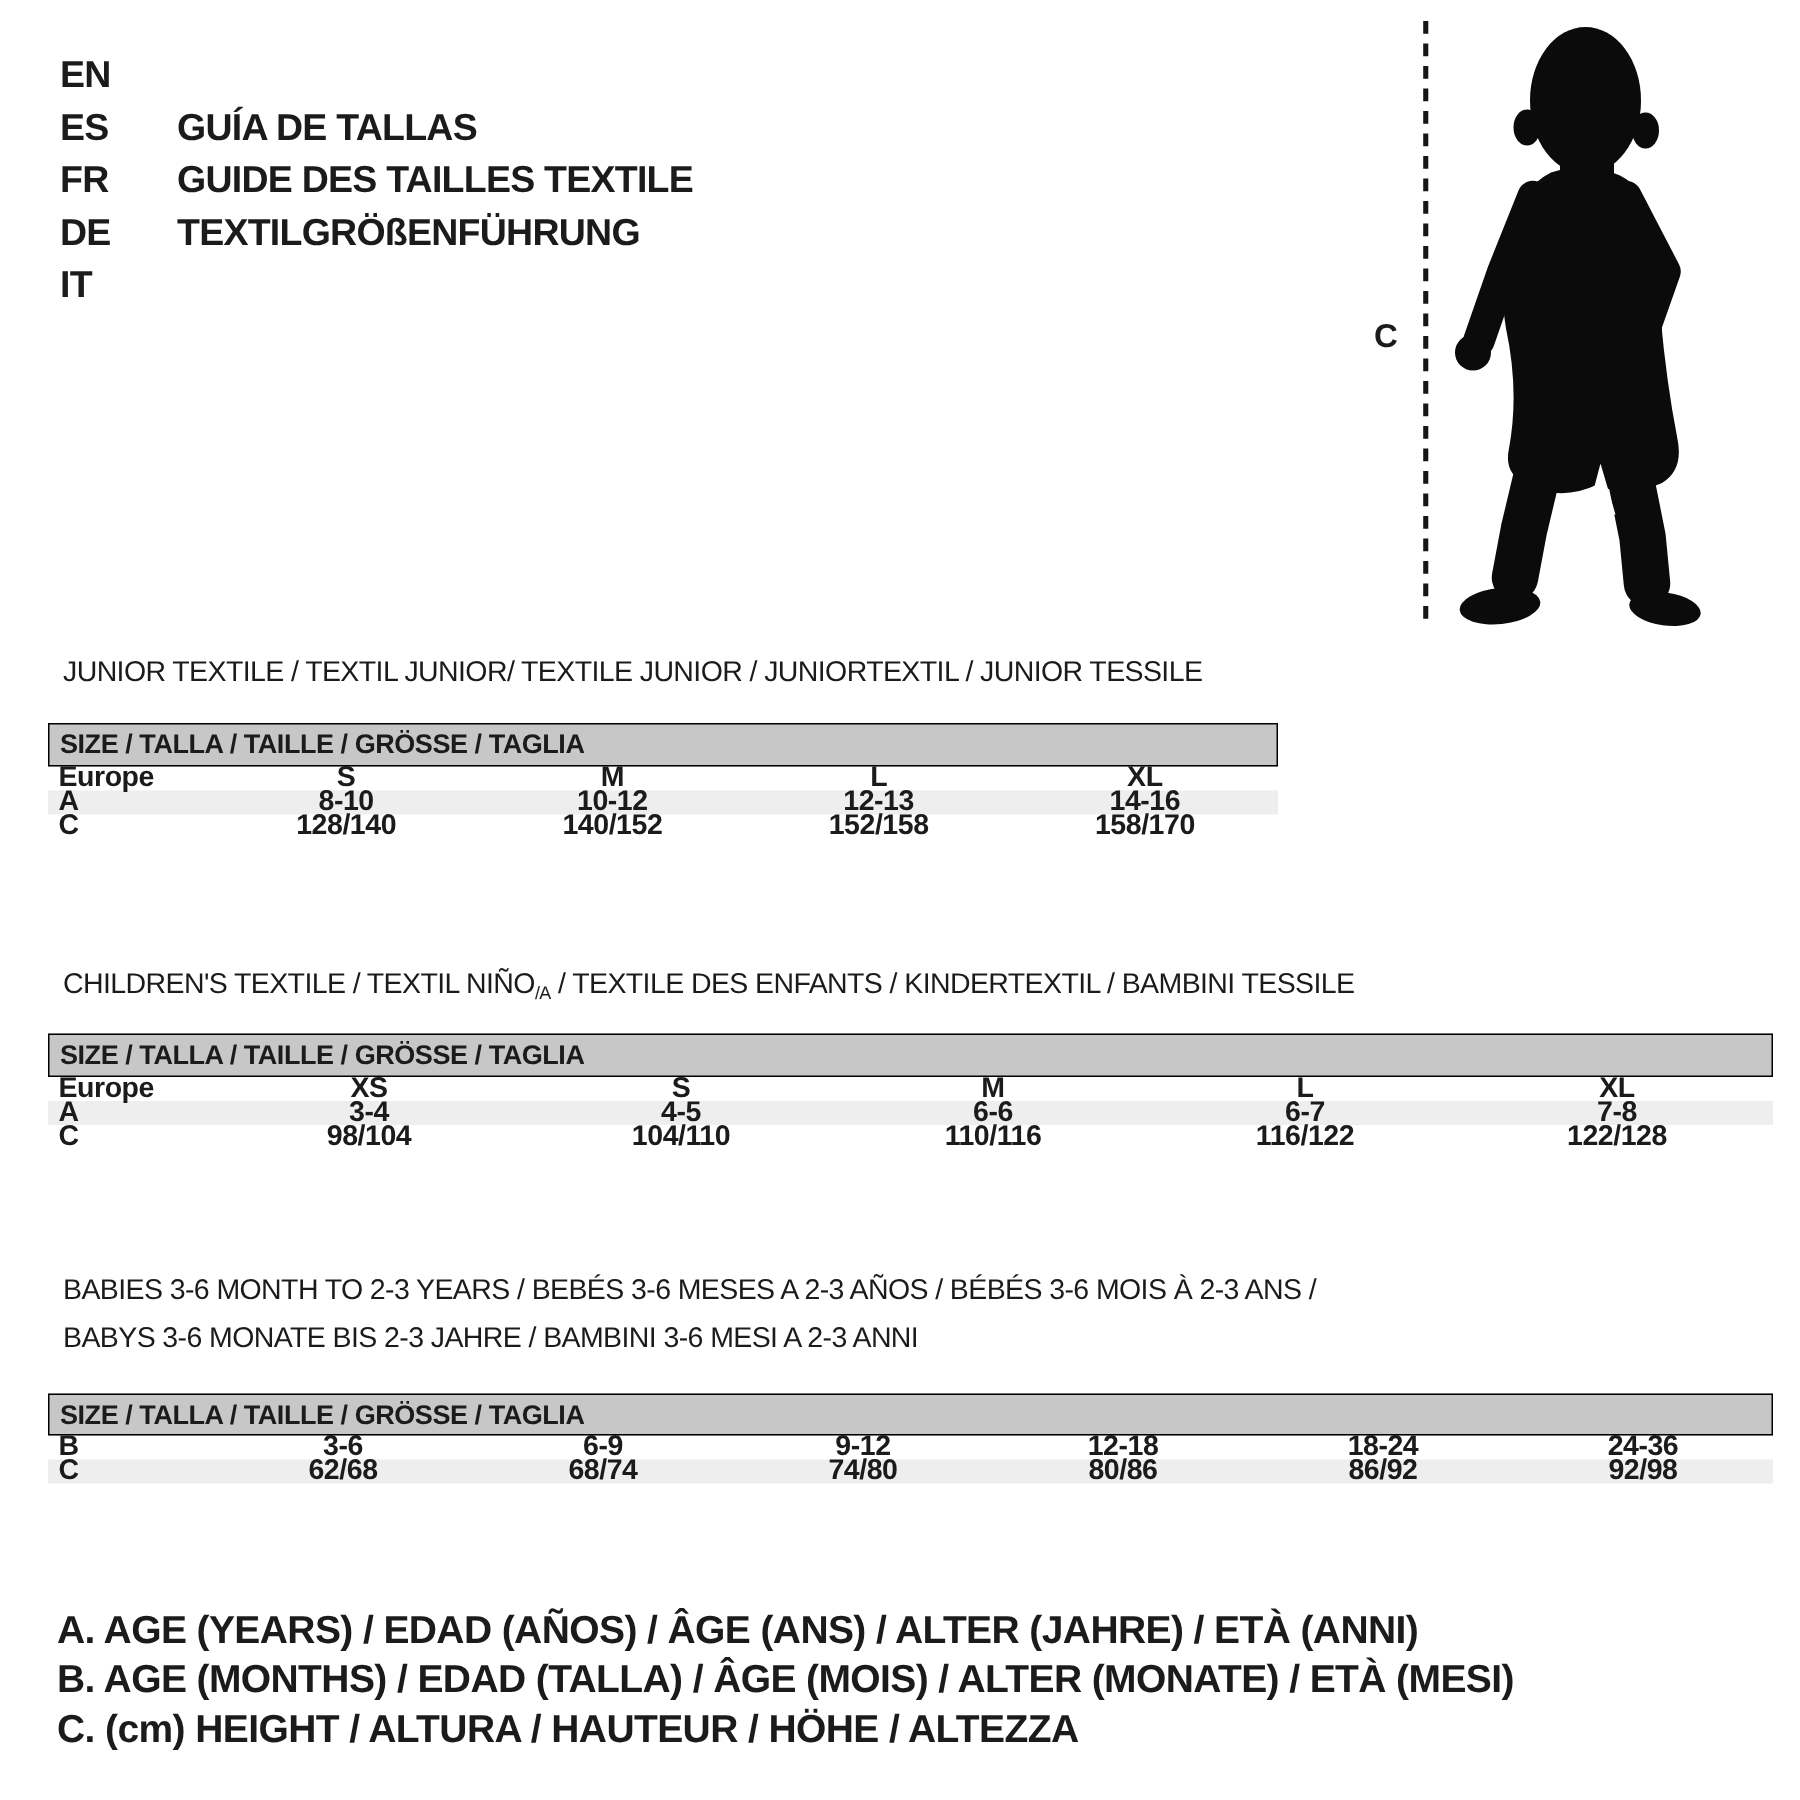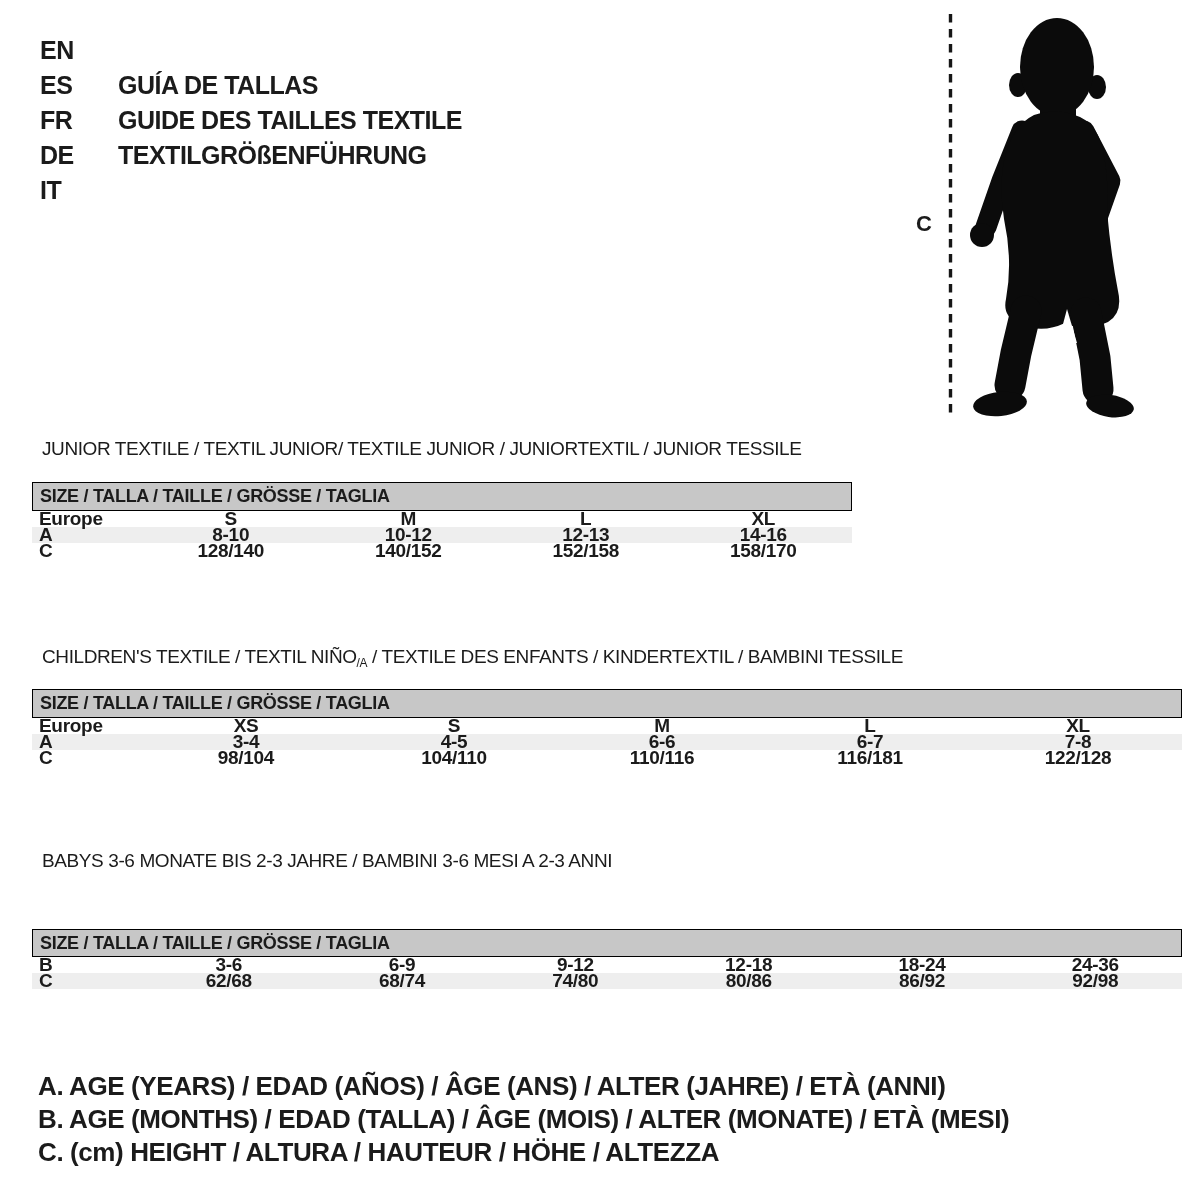--- a/index.html
+++ b/index.html
@@ -156,26 +156,27 @@
     <span class="tcell">4-5</span>
     <span class="tcell">6-6</span>
     <span class="tcell">6-7</span>
     <span class="tcell">7-8</span>
   </div>
   <div class="trow">
     <span class="tlabel">C</span>
     <span class="tcell">98/104</span>
     <span class="tcell">104/110</span>
     <span class="tcell">110/116</span>
-    <span class="tcell">116/181</span>
+    <span class="tcell">116/122</span>
     <span class="tcell">122/128</span>
   </div>
 </div>
 
 <div id="sec3-title" class="abs sec-title">
+  <div>BABIES 3-6 MONTH TO 2-3 YEARS / BEBÉS 3-6 MESES A 2-3 AÑOS / BÉBÉS 3-6 MOIS À 2-3 ANS /</div>
   <div>BABYS 3-6 MONATE BIS 2-3 JAHRE / BAMBINI 3-6 MESI A 2-3 ANNI</div>
 </div>
 
 <div id="tbl3" class="tbl">
   <div class="size-bar">SIZE / TALLA / TAILLE / GRÖSSE / TAGLIA</div>
   <div class="trow">
     <span class="tlabel">B</span>
     <span class="tcell">3-6</span>
     <span class="tcell">6-9</span>
     <span class="tcell">9-12</span>

